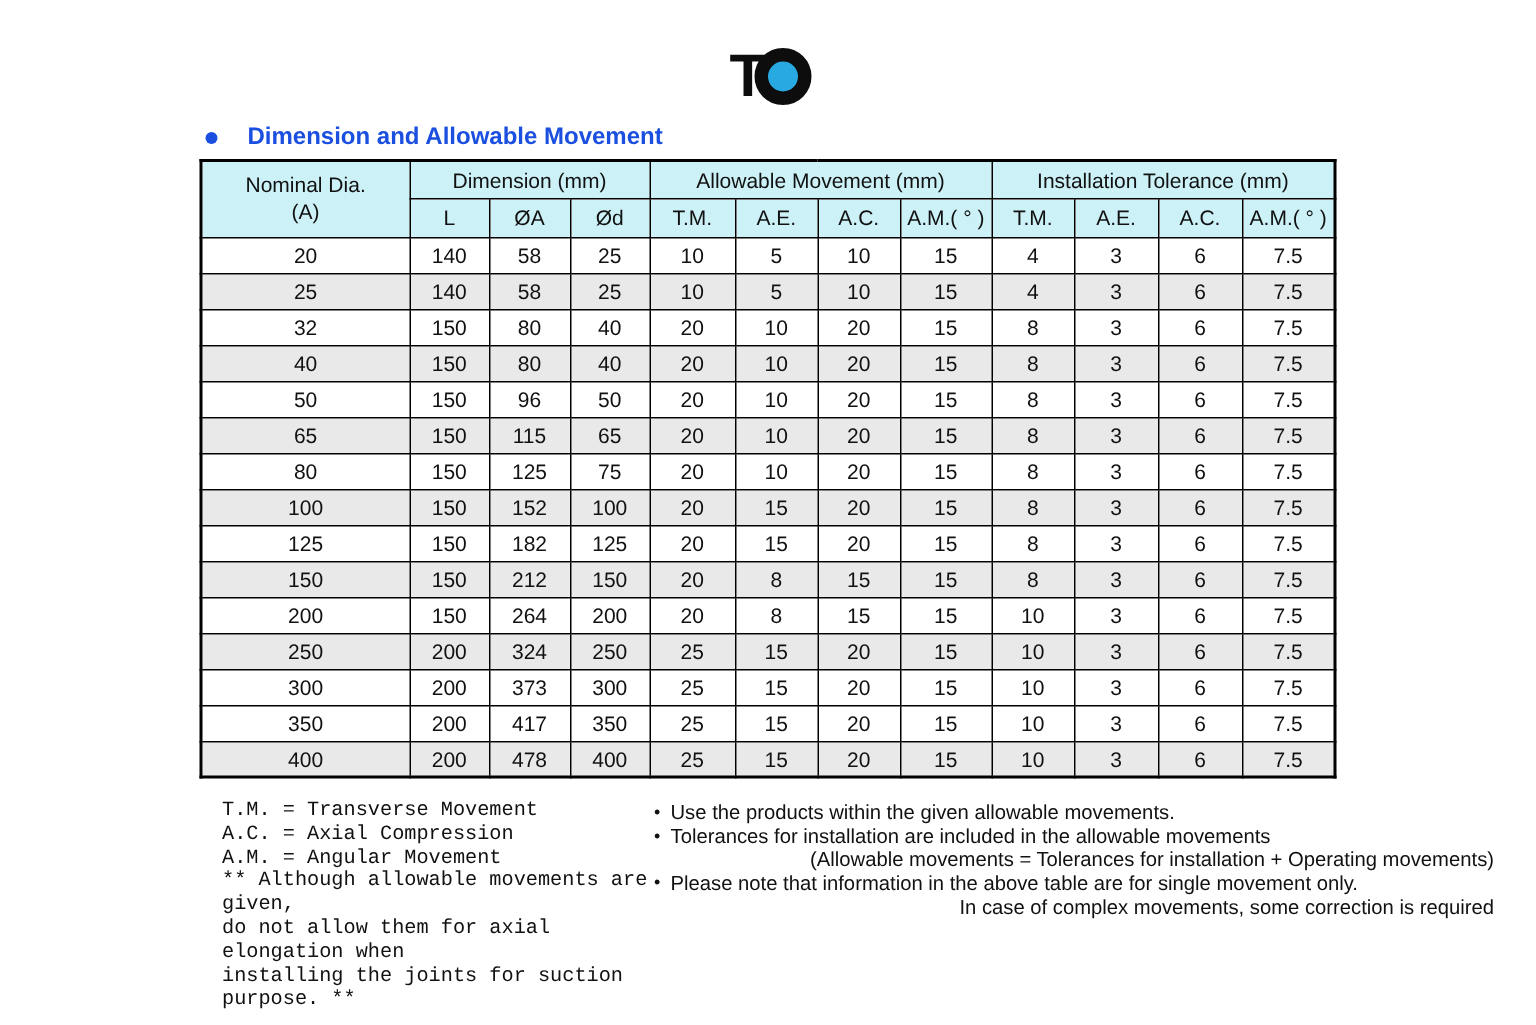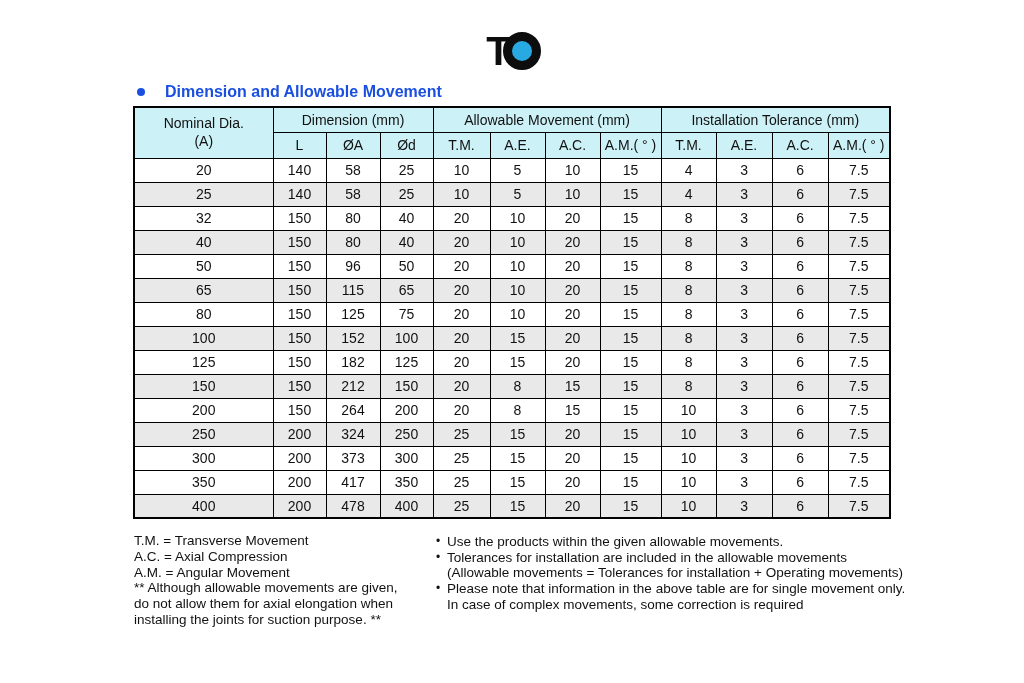--- a/index.html
+++ b/index.html
@@ -48,30 +48,30 @@
   }
   .dim-table thead th { background:var(--header-bg,#ccf1f7); }
   .dim-table tr.group-row th { height:25px; }
   .dim-table tr.sub-row th { height:26px; }
   .dim-table tbody td { height:24px; background:#fff; }
   .dim-table tbody tr.alt td { background:var(--row-alt,#e9e9e9); }
   .dim-table th.nominal-th { line-height:1.25; }
 
   
   .foot-left {
-    position:absolute; left:134px; top:533px; width:300px;
-    font-size:13.5px; line-height:15.8px; color:#111;
+    position:absolute; left:148px; top:533px; width:300px;
+    font-size:13.5px; line-height:15.8px; color:#111;font-family:Liberation Mono, monospace;
   }
   .foot-right {
     position:absolute; left:436px; top:534px; width:560px;
     font-size:13.5px; line-height:15.7px; color:#111;
   }
   .foot-right .line { display:flex; }
   .foot-right .bullet { width:11px; flex:0 0 11px; font-size:12px; }
-  .foot-right .no-bullet { padding-left:11px; }
+  .foot-right .no-bullet { padding-left:11px;justify-content:flex-end; }
 </style>
 </head>
 <body>
 
 <div class="page">
 
   <div class="logo">
     <span class="logo-letter">T</span>
     <span class="logo-o"></span>
   </div>

